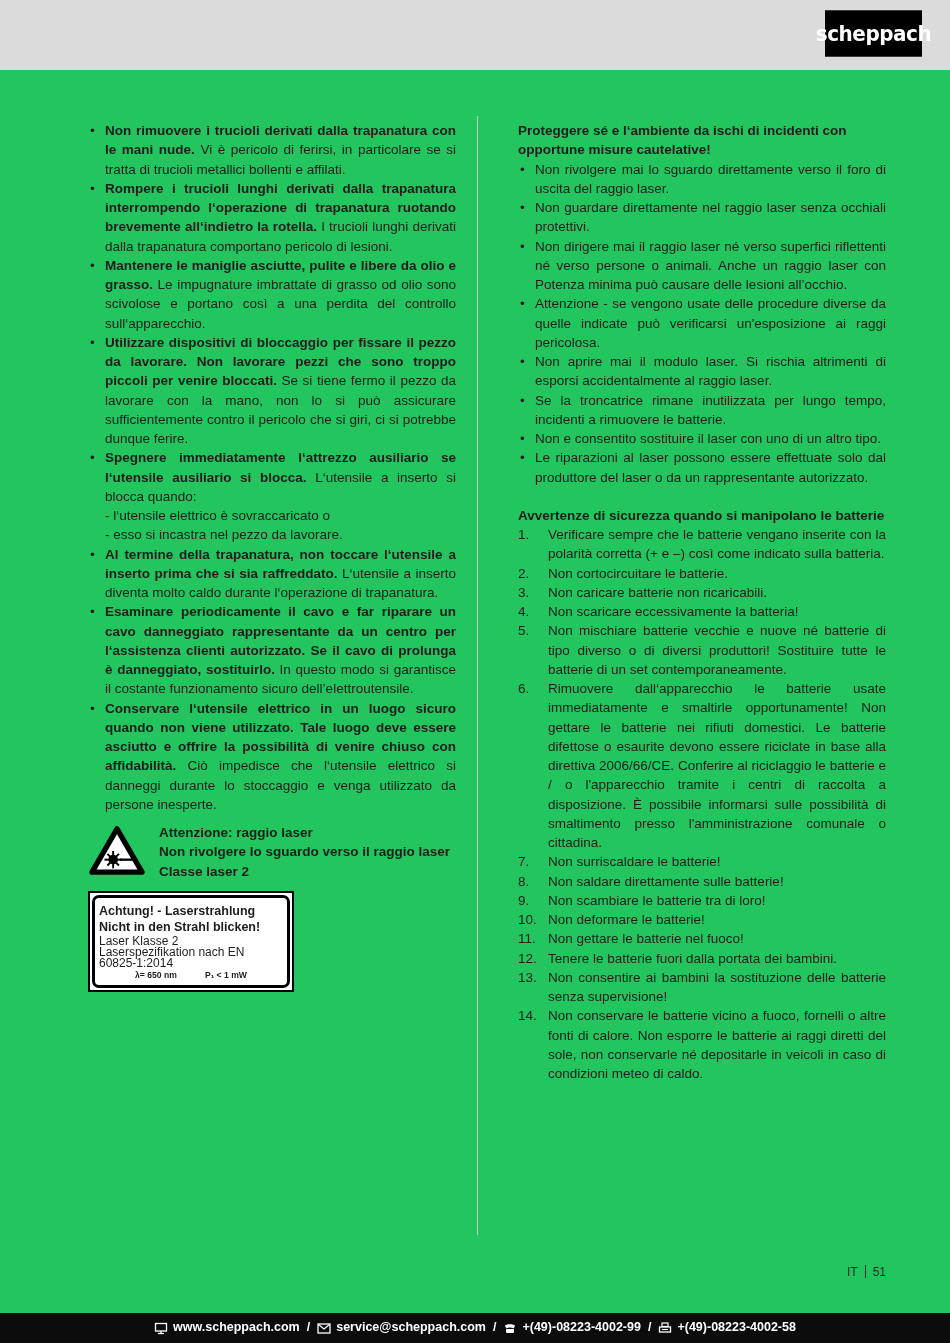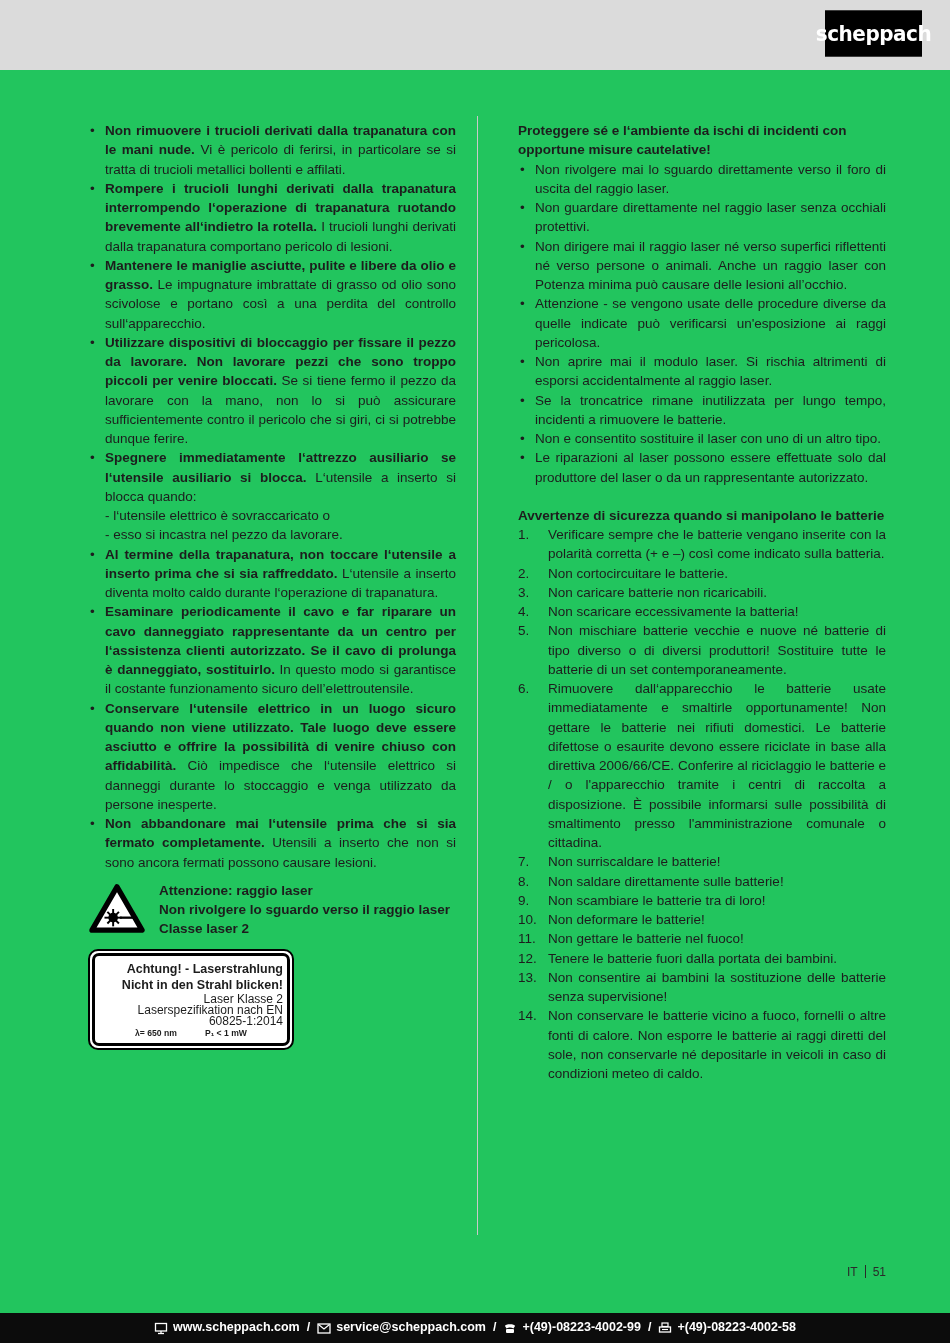--- a/index.html
+++ b/index.html
@@ -28,22 +28,22 @@
   .vgap { height:19px; }
 
   .nli { position:relative; padding-left:30px; }
   .nli .num { position:absolute; left:0; }
 
   .warnblock { margin-top:9px; display:flex; align-items:flex-start; gap:13px; text-align:left; }
   .warn-icon { flex:0 0 auto; margin-top:2px; }
   .warn-text { font-weight:bold; width:300px; }
 
   .laser-label {
-    margin-top:10px; width:198px; border:2px solid #000; border-radius:10px;
-    padding:2px; background:#fff; text-align:right;
+    margin-top:10px; width:198px; border:2px solid #000; border-radius:0;
+    padding:2px; background:#fff; text-align:left;
   }
   .laser-label-inner { border:3px solid #000; border-radius:7px; padding:5px 4px 4px 4px; }
   .ll-title { font-weight:bold; font-size:12.5px; line-height:16.5px; }
   .ll-small { font-size:12px; line-height:11px; }
   .ll-row { display:flex; justify-content:center; gap:28px; font-size:8.6px; line-height:12px;font-weight:bold; }
 
   .pageno { position:absolute; top:1263px; left:518px; width:368px; text-align:right; font-size:12px; color:#2a2a2a; }
   .pageno .pbar { display:inline-block; width:1px; height:13px; background:#2a2a2a; margin:0 7px; vertical-align:-2px; }
 
   .footer-bar {
@@ -70,21 +70,20 @@
     <div class="li"><b>Rompere i trucioli lunghi derivati dalla trapanatura interrompendo l‘operazione di trapanatura ruotando brevemente all‘indietro la rotella.</b> <span>I trucioli lunghi derivati dalla trapanatura comportano pericolo di lesioni.</span></div>
     <div class="li"><b>Mantenere le maniglie asciutte, pulite e libere da olio e grasso.</b> <span>Le impugnature imbrattate di grasso od olio sono scivolose e portano così a una perdita del controllo sull‘apparecchio.</span></div>
     <div class="li"><b>Utilizzare dispositivi di bloccaggio per fissare il pezzo da lavorare. Non lavorare pezzi che sono troppo piccoli per venire bloccati.</b> <span>Se si tiene fermo il pezzo da lavorare con la mano, non lo si può assicurare sufficientemente contro il pericolo che si giri, ci si potrebbe dunque ferire.</span></div>
     <div class="li"><b>Spegnere immediatamente l‘attrezzo ausiliario se l‘utensile ausiliario si blocca.</b> <span>L‘utensile a inserto si blocca quando:</span>
       <div>- l‘utensile elettrico è sovraccaricato o</div>
       <div>- esso si incastra nel pezzo da lavorare.</div>
     </div>
     <div class="li"><b>Al termine della trapanatura, non toccare l‘utensile a inserto prima che si sia raffreddato.</b> <span>L‘utensile a inserto diventa molto caldo durante l‘operazione di trapanatura.</span></div>
     <div class="li"><b>Esaminare periodicamente il cavo e far riparare un cavo danneggiato rappresentante da un centro per l‘assistenza clienti autorizzato. Se il cavo di prolunga è danneggiato, sostituirlo.</b> <span>In questo modo si garantisce il costante funzionamento sicuro dell’elettroutensile.</span></div>
     <div class="li"><b>Conservare l‘utensile elettrico in un luogo sicuro quando non viene utilizzato. Tale luogo deve essere asciutto e offrire la possibilità di venire chiuso con affidabilità.</b> <span>Ciò impedisce che l‘utensile elettrico si danneggi durante lo stoccaggio e venga utilizzato da persone inesperte.</span></div>
-    <div class="li"><b>Non abbandonare mai l‘utensile prima che si sia fermato completamente.</b> <span>Utensili a inserto che non si sono ancora fermati possono causare lesioni.</span></div>
 
     <div class="warnblock">
       <svg class="warn-icon" width="58" height="52" viewBox="0 0 60 54">
         <path d="M30 4 L56 49 L4 49 Z" fill="#ffffff" stroke="#000000" stroke-width="5.5" stroke-linejoin="round"></path>
         <circle cx="26" cy="36" r="5" fill="#000000"></circle>
         <g stroke="#000000" stroke-width="2">
           <line x1="26" y1="27" x2="26" y2="45"></line>
           <line x1="17" y1="36" x2="35" y2="36"></line>
           <line x1="20" y1="30" x2="32" y2="42"></line>
           <line x1="20" y1="42" x2="32" y2="30"></line>

